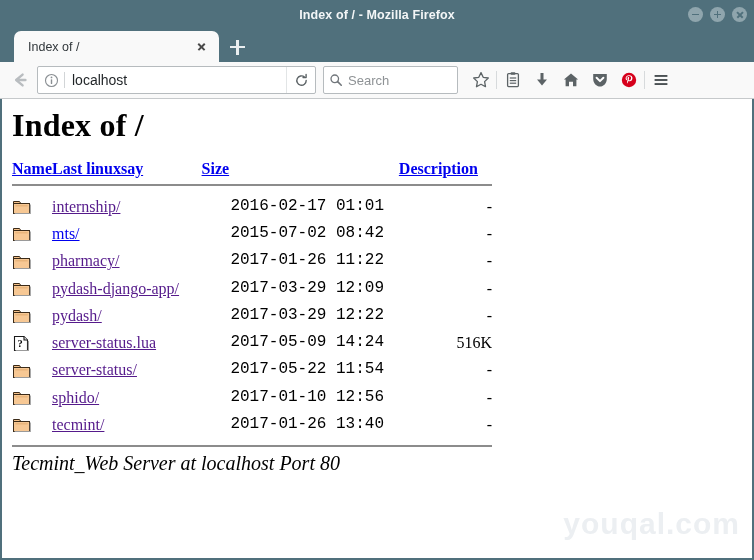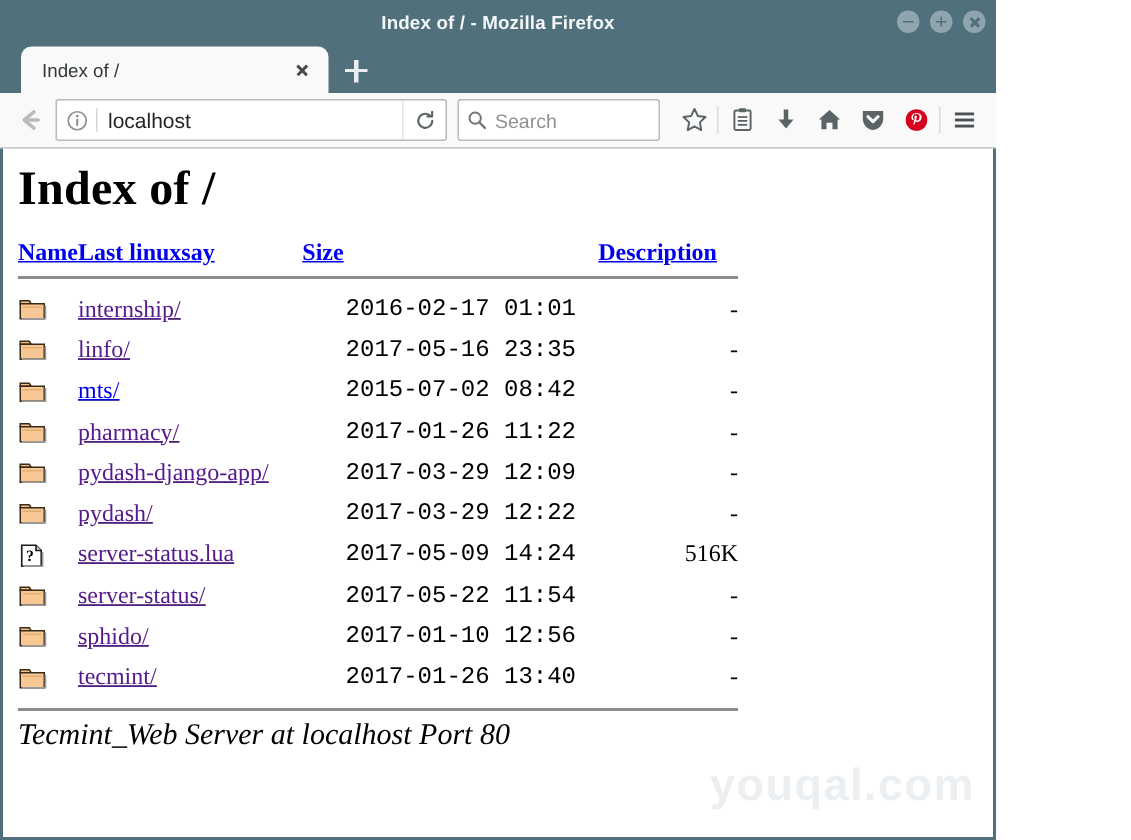--- a/index.html
+++ b/index.html
@@ -10,21 +10,21 @@
     width: 754px;
     height: 560px;
     overflow: hidden;
     background: #ffffff;
     font-family: "Liberation Sans", sans-serif;
     -webkit-font-smoothing: antialiased;
   }
 
   
   .window {
-    width: 664px;
+    width: 754px;
     height: 560px;
     position: relative;
     background: #50707c;
     box-sizing: border-box;
     display: flex;
     flex-direction: column;
   }
 
   
   .titlebar {
@@ -304,21 +304,21 @@
     color: #0000ee;
     text-decoration: underline;
   }
   table.idx td {
     padding: 1px 0;
     white-space: nowrap;
     vertical-align: middle;
     line-height: 1.58;
   }
   .col-icon   { width: 23px; }
-  .col-name   { padding-right: 0 !important; text-decoration: underline; }
+  .col-name   { padding-right: 0 !important; }
   .col-date   { padding-left: 14px !important; text-align: center; font-family: Liberation Mono, monospace; }
   .col-size   { padding-left: 13px !important; text-align: right; }
   .col-desc   { padding-left: 12px !important; }
 
   th.h-name { padding-left: 46px; }
   th.h-date { padding-left: 16px; }
   th.h-size { padding-left: 18px; }
   th.h-desc { padding-left: 8px; }
 
   tr.rule-row td {
@@ -536,32 +536,20 @@
             <td class="col-size">-</td>
             <td class="col-desc"></td>
           </tr>
           <tr>
             <td class="col-icon"><svg class="ficon" width="20" height="18" viewBox="0 0 20 18" aria-hidden="true">
                 <path d="M1.5 4.5 L1.5 2.5 L7.5 2.5 L8.8 4.5 Z" fill="#f5c189" stroke="#3a2a18" stroke-width="1"></path>
                 <rect x="1.5" y="4.5" width="16" height="10" fill="#f7c894" stroke="#3a2a18" stroke-width="1"></rect>
                 <rect x="3.3" y="6.4" width="12.4" height="0.9" fill="#e0a96d"></rect>
                 <path d="M2.6 14.5 L18.3 14.5 L18.3 5.6" fill="none" stroke="#9a9a9a" stroke-width="1.1"></path>
               </svg></td>
-            <td class="col-name"><a href="#" class="entry">linfo/</a></td>
-            <td class="col-date">2017-05-16 23:35</td>
-            <td class="col-size">-</td>
-            <td class="col-desc"></td>
-          </tr>
-          <tr>
-            <td class="col-icon"><svg class="ficon" width="20" height="18" viewBox="0 0 20 18" aria-hidden="true">
-                <path d="M1.5 4.5 L1.5 2.5 L7.5 2.5 L8.8 4.5 Z" fill="#f5c189" stroke="#3a2a18" stroke-width="1"></path>
-                <rect x="1.5" y="4.5" width="16" height="10" fill="#f7c894" stroke="#3a2a18" stroke-width="1"></rect>
-                <rect x="3.3" y="6.4" width="12.4" height="0.9" fill="#e0a96d"></rect>
-                <path d="M2.6 14.5 L18.3 14.5 L18.3 5.6" fill="none" stroke="#9a9a9a" stroke-width="1.1"></path>
-              </svg></td>
             <td class="col-name"><a href="#" class="entry unvisited">mts/</a></td>
             <td class="col-date">2015-07-02 08:42</td>
             <td class="col-size">-</td>
             <td class="col-desc"></td>
           </tr>
           <tr>
             <td class="col-icon"><svg class="ficon" width="20" height="18" viewBox="0 0 20 18" aria-hidden="true">
                 <path d="M1.5 4.5 L1.5 2.5 L7.5 2.5 L8.8 4.5 Z" fill="#f5c189" stroke="#3a2a18" stroke-width="1"></path>
                 <rect x="1.5" y="4.5" width="16" height="10" fill="#f7c894" stroke="#3a2a18" stroke-width="1"></rect>
                 <rect x="3.3" y="6.4" width="12.4" height="0.9" fill="#e0a96d"></rect>

